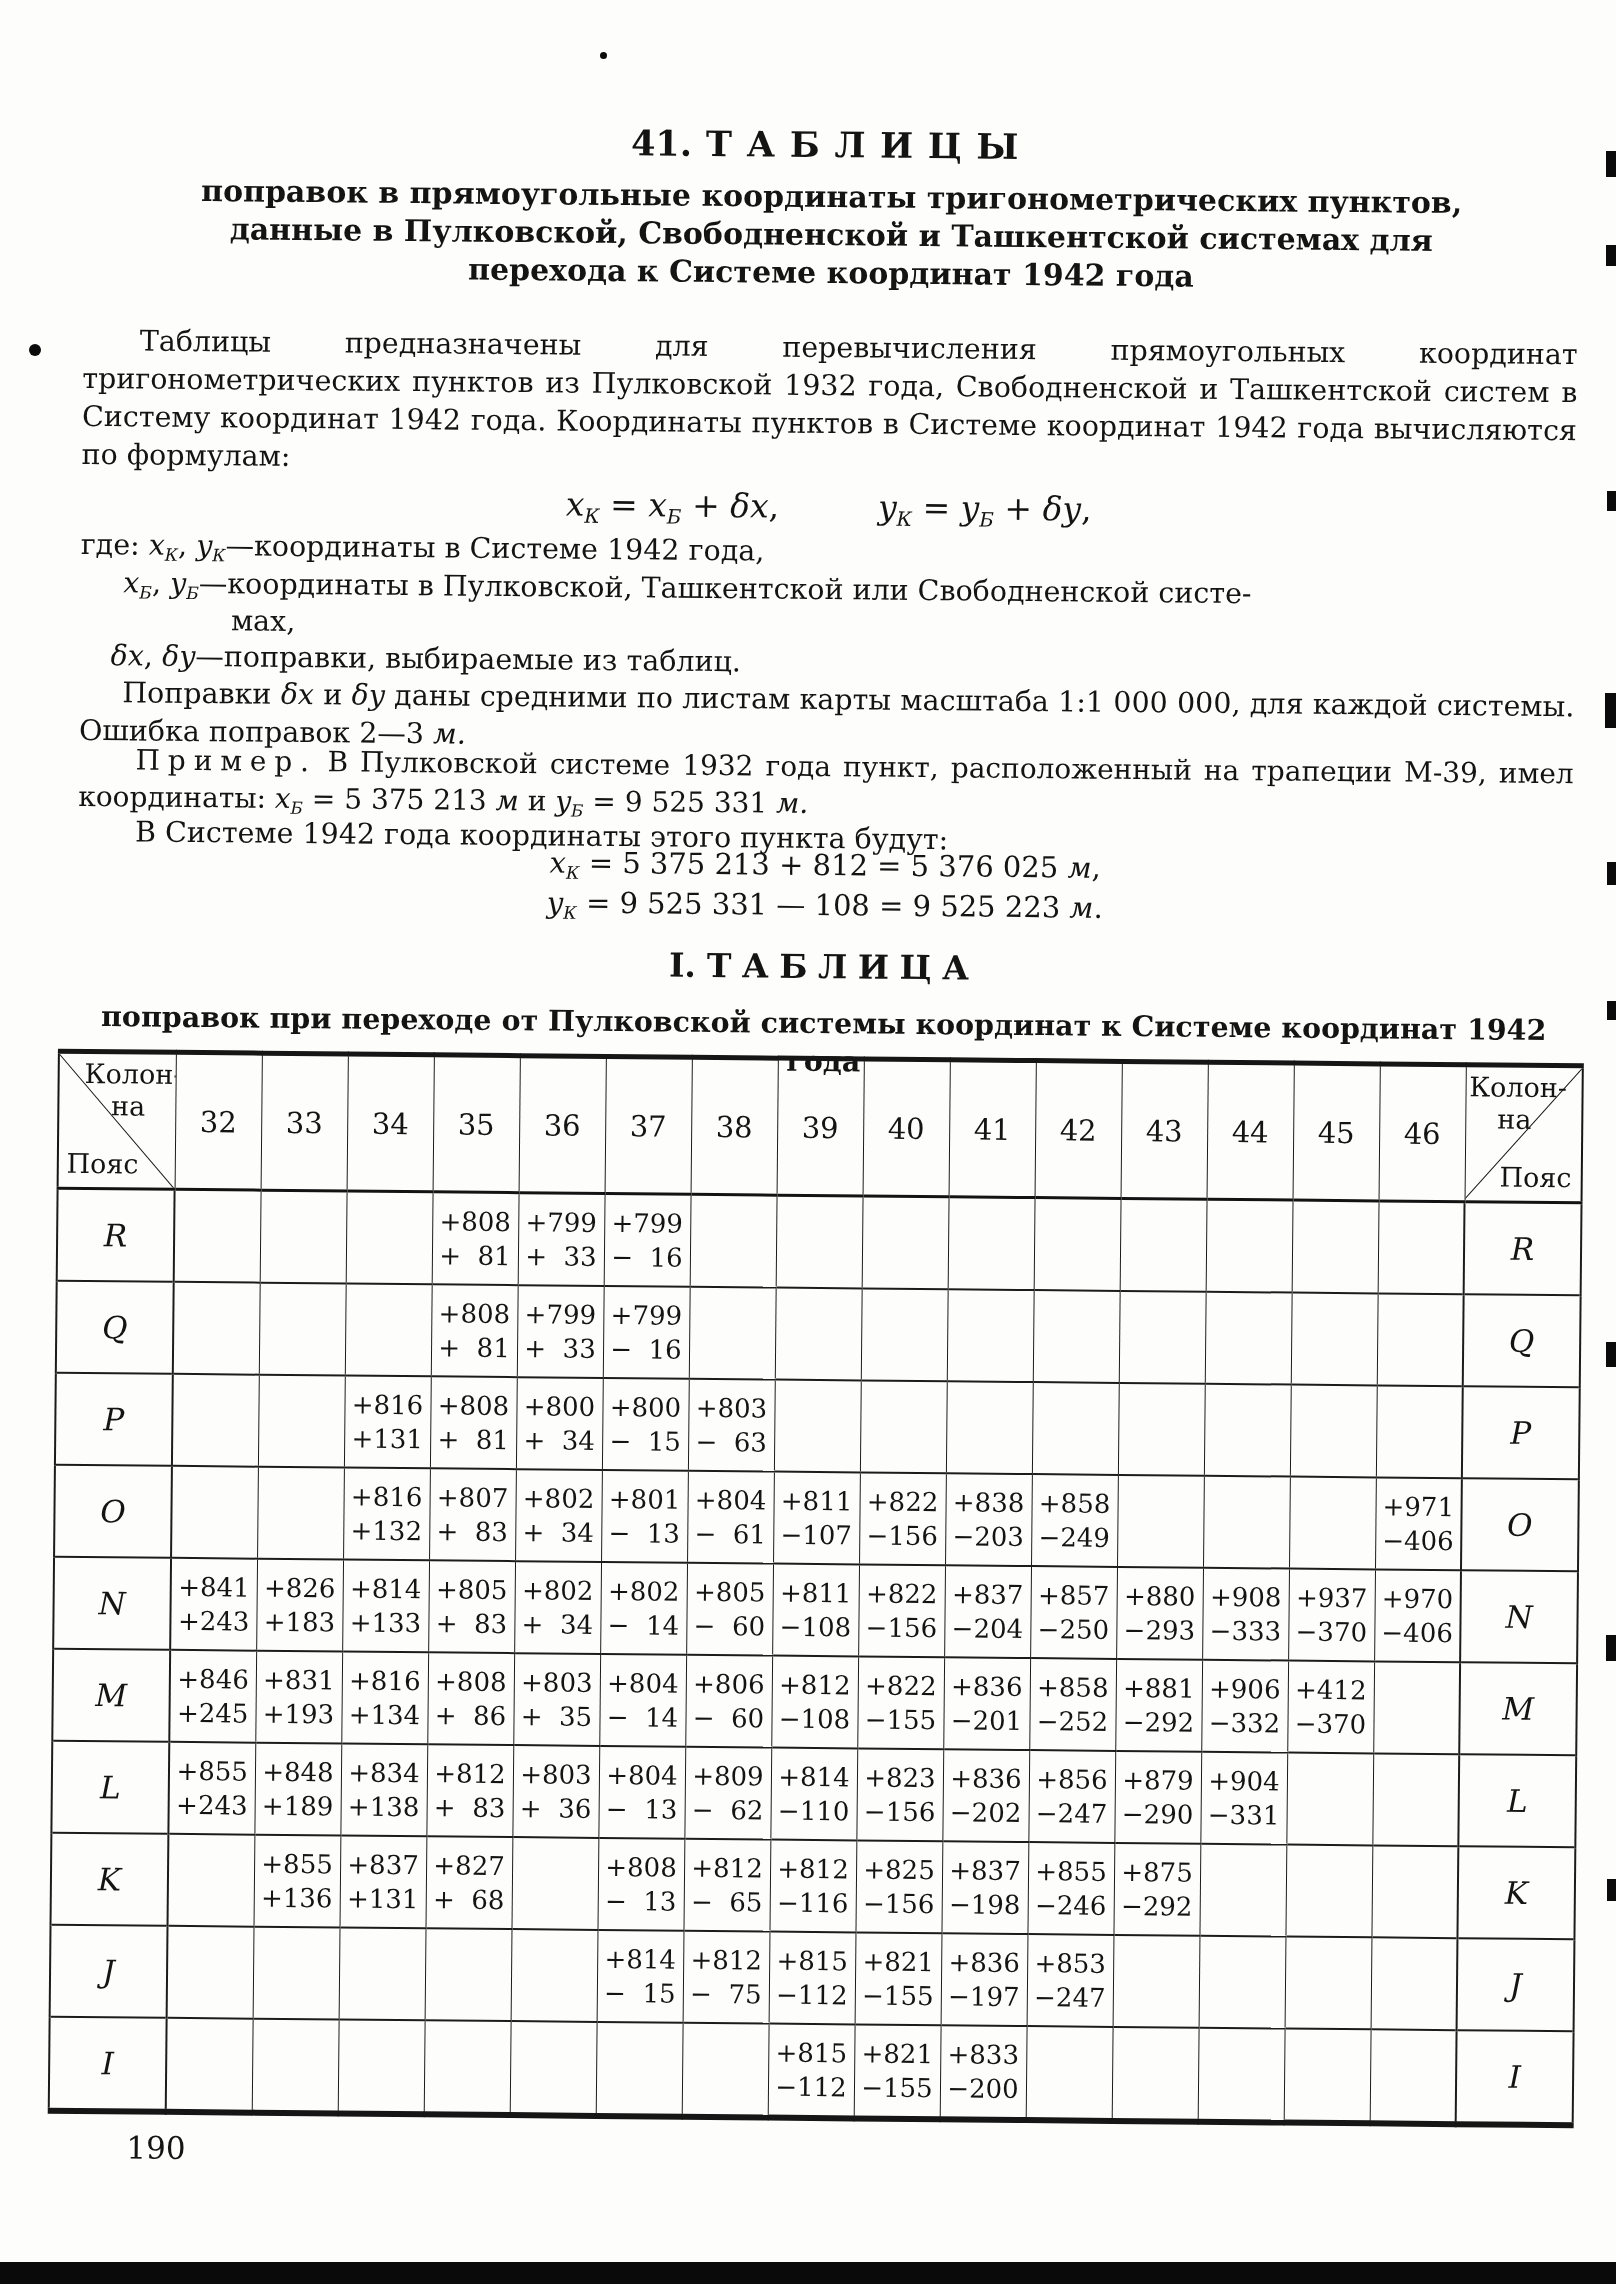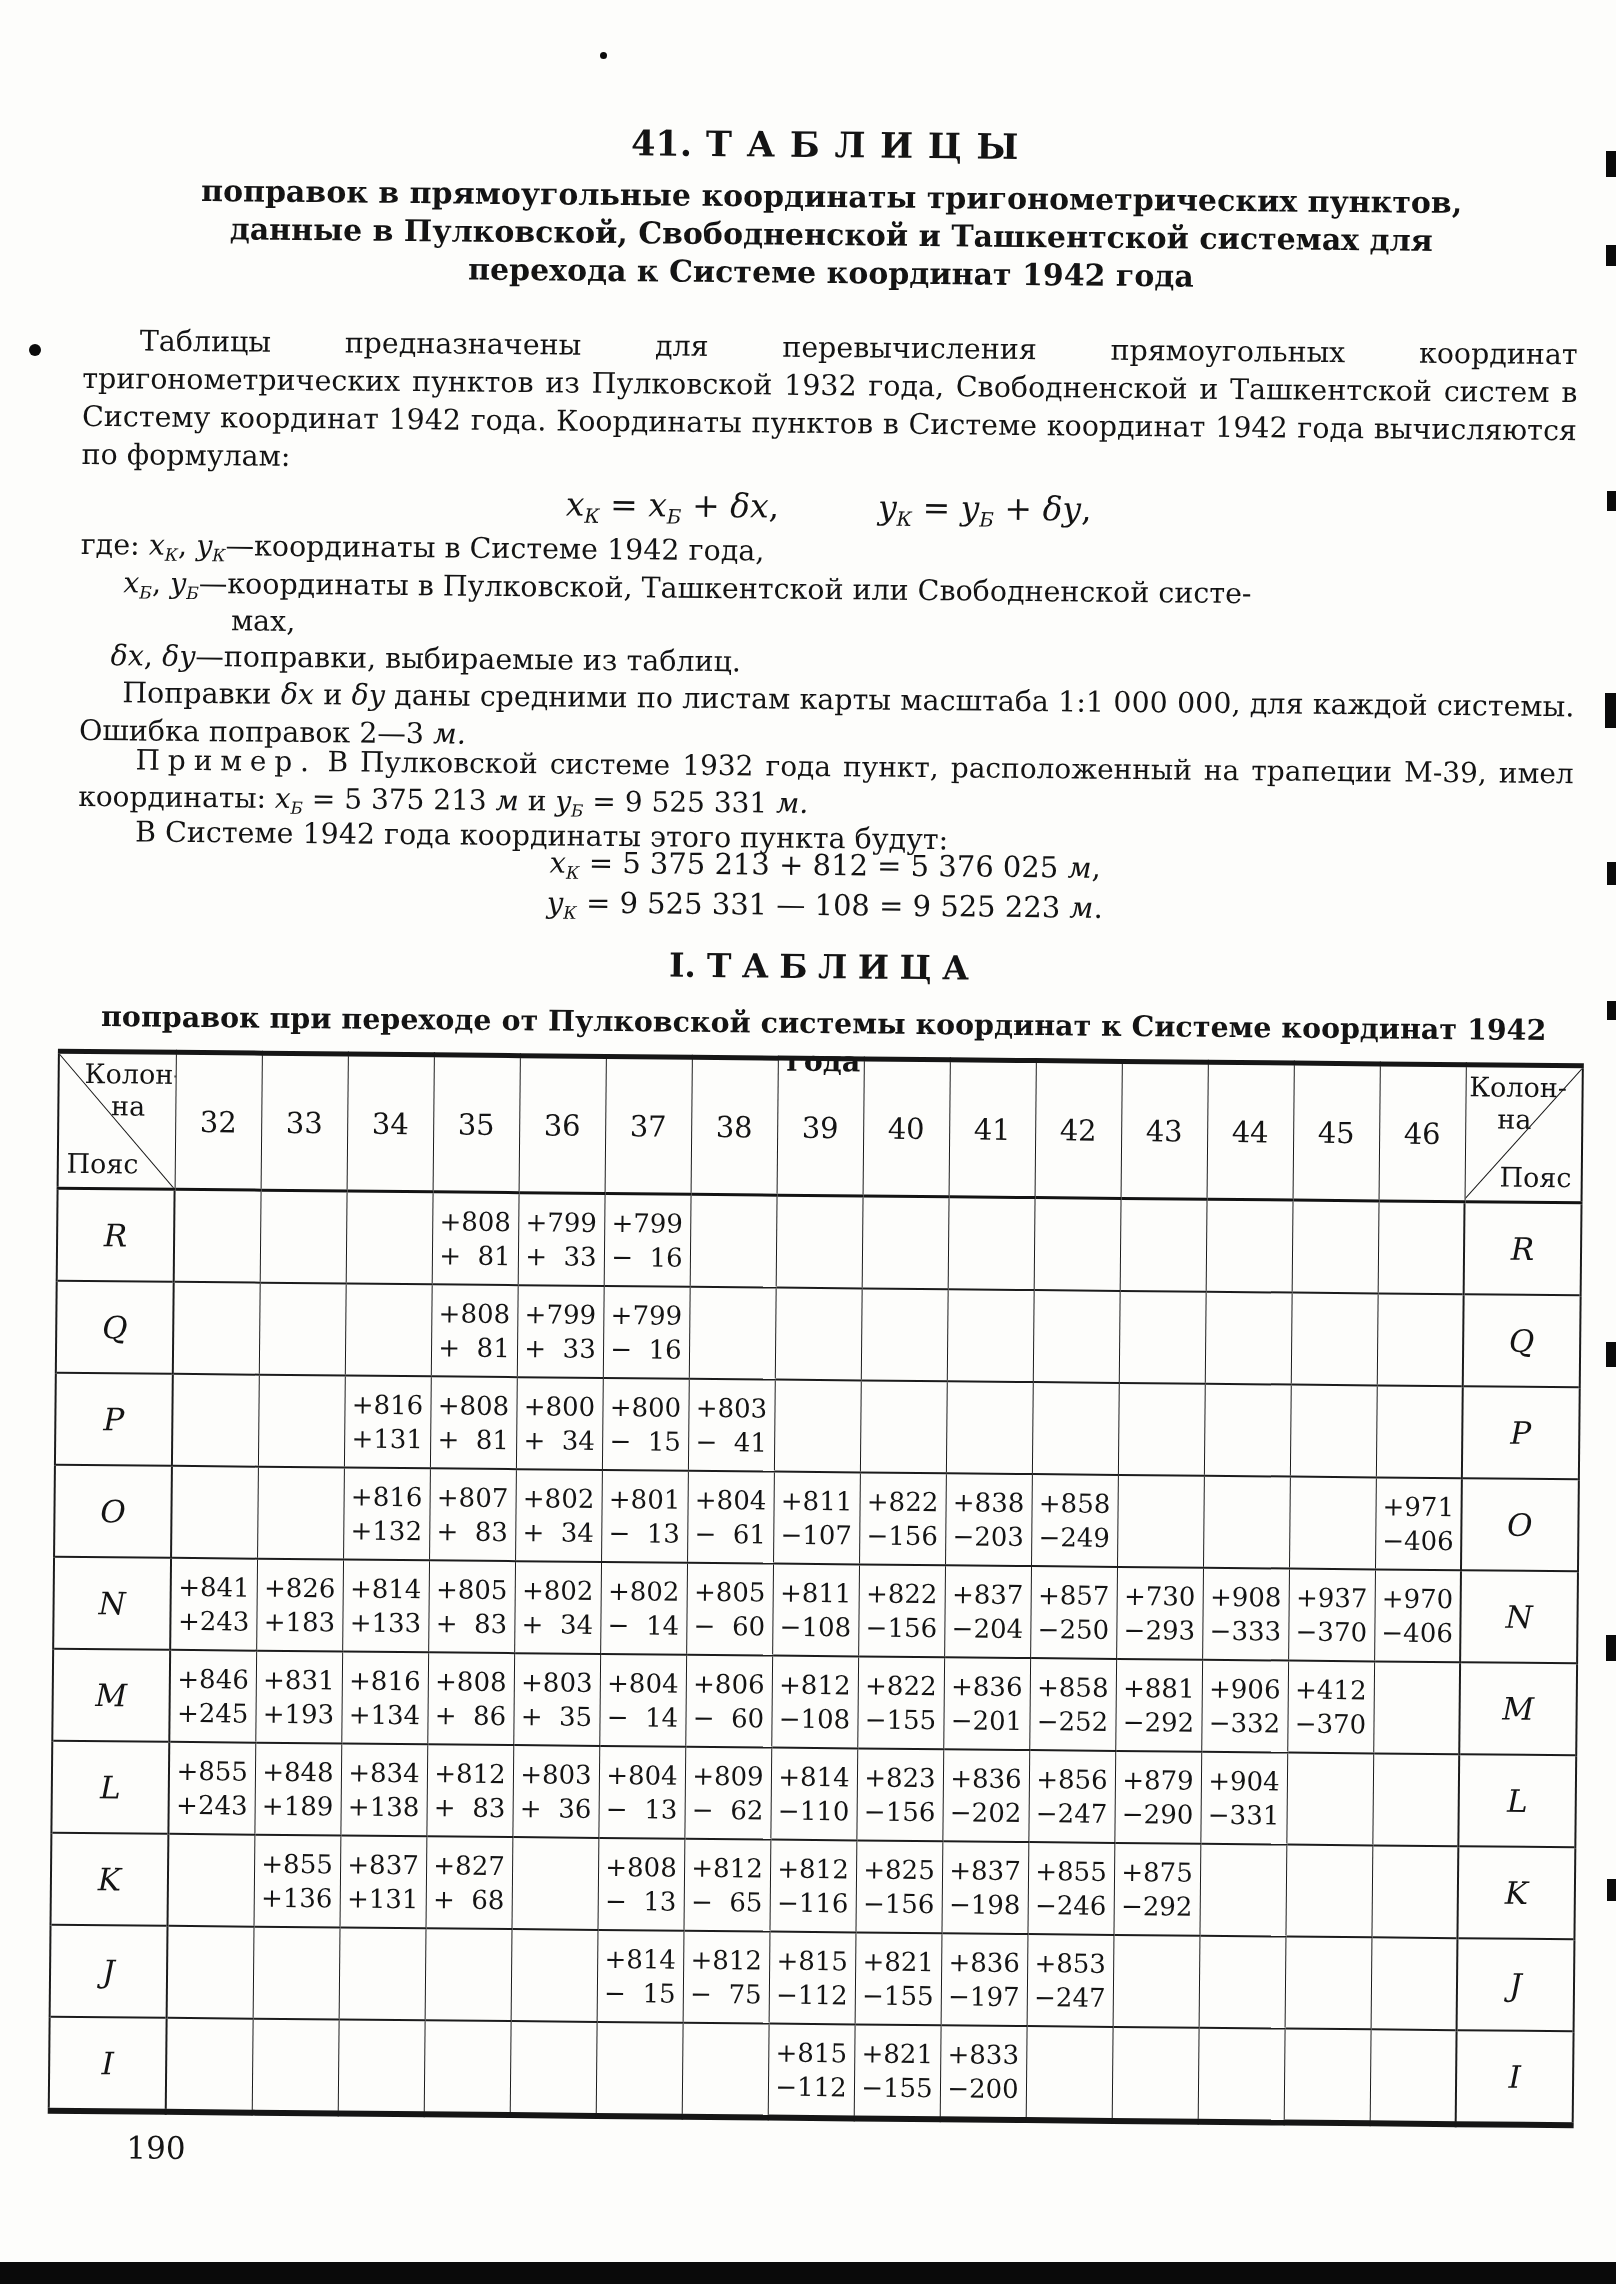--- a/index.html
+++ b/index.html
@@ -193,21 +193,21 @@
           <td class="rowlabel">Q</td>
         </tr>
         <tr>
           <td class="rowlabel">P</td>
           <td class="val"></td>
           <td class="val"></td>
           <td class="val"><span class="inner"><div>+816</div><div>+131</div></span></td>
           <td class="val"><span class="inner"><div>+808</div><div>+  81</div></span></td>
           <td class="val"><span class="inner"><div>+800</div><div>+  34</div></span></td>
           <td class="val"><span class="inner"><div>+800</div><div>−  15</div></span></td>
-          <td class="val"><span class="inner"><div>+803</div><div>−  41</div></span></td>
+          <td class="val"><span class="inner"><div>+803</div><div>−  63</div></span></td>
           <td class="val"></td>
           <td class="val"></td>
           <td class="val"></td>
           <td class="val"></td>
           <td class="val"></td>
           <td class="val"></td>
           <td class="val"></td>
           <td class="val"></td>
           <td class="rowlabel">P</td>
         </tr>
@@ -236,21 +236,21 @@
           <td class="val"><span class="inner"><div>+826</div><div>+183</div></span></td>
           <td class="val"><span class="inner"><div>+814</div><div>+133</div></span></td>
           <td class="val"><span class="inner"><div>+805</div><div>+  83</div></span></td>
           <td class="val"><span class="inner"><div>+802</div><div>+  34</div></span></td>
           <td class="val"><span class="inner"><div>+802</div><div>−  14</div></span></td>
           <td class="val"><span class="inner"><div>+805</div><div>−  60</div></span></td>
           <td class="val"><span class="inner"><div>+811</div><div>−108</div></span></td>
           <td class="val"><span class="inner"><div>+822</div><div>−156</div></span></td>
           <td class="val"><span class="inner"><div>+837</div><div>−204</div></span></td>
           <td class="val"><span class="inner"><div>+857</div><div>−250</div></span></td>
-          <td class="val"><span class="inner"><div>+730</div><div>−293</div></span></td>
+          <td class="val"><span class="inner"><div>+880</div><div>−293</div></span></td>
           <td class="val"><span class="inner"><div>+908</div><div>−333</div></span></td>
           <td class="val"><span class="inner"><div>+937</div><div>−370</div></span></td>
           <td class="val"><span class="inner"><div>+970</div><div>−406</div></span></td>
           <td class="rowlabel">N</td>
         </tr>
         <tr>
           <td class="rowlabel">M</td>
           <td class="val"><span class="inner"><div>+846</div><div>+245</div></span></td>
           <td class="val"><span class="inner"><div>+831</div><div>+193</div></span></td>
           <td class="val"><span class="inner"><div>+816</div><div>+134</div></span></td>

